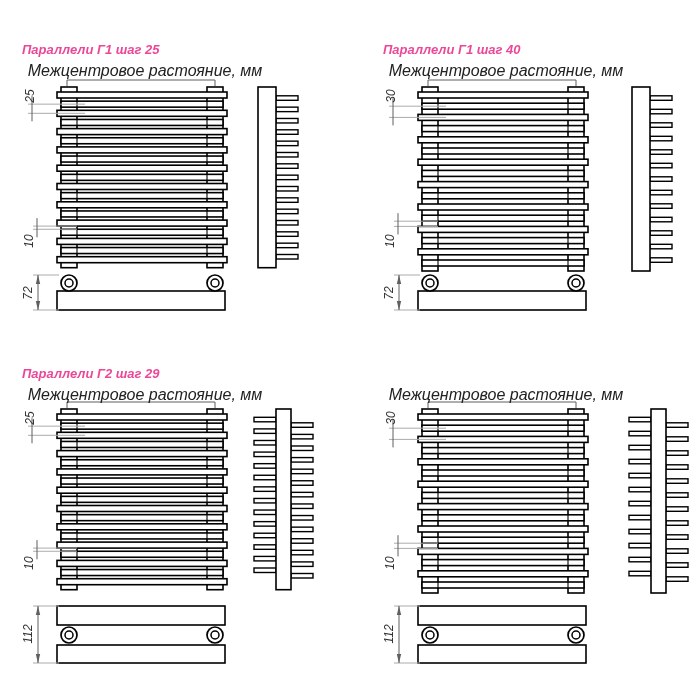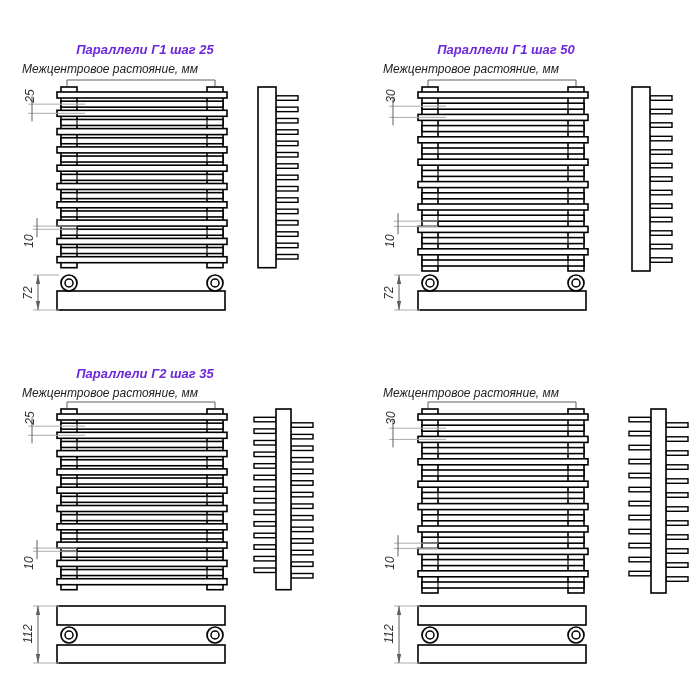--- a/index.html
+++ b/index.html
@@ -1,22 +1,22 @@
 <!DOCTYPE html>
 <html><head>
 <meta charset="utf-8">
 <style>
   html,body{margin:0;padding:0;background:#ffffff;}
   #stage{position:relative;width:700px;height:700px;background:#ffffff;overflow:hidden;
          font-family:"Liberation Sans", sans-serif;}
   #linework{position:absolute;left:0;top:0;}
-  .qtitle{position:absolute;width:246px;text-align:center;
-          font-style:italic;font-weight:bold;font-size:13px;color:#6d28d9;white-space:nowrap;}
-  .qsub{position:absolute;width:246px;text-align:left;
-        font-style:italic;font-weight:normal;font-size:12px;color:#222;white-space:nowrap;}
+  .qtitle{position:absolute;width:246px;text-align:left;
+          font-style:italic;font-weight:bold;font-size:13px;color:#ec4899;white-space:nowrap;}
+  .qsub{position:absolute;width:246px;text-align:center;
+        font-style:italic;font-weight:normal;font-size:16px;color:#222;white-space:nowrap;}
   .vlabel{position:absolute;font-style:italic;font-size:12px;color:#333;
           transform:translate(-50%,-50%) rotate(-90deg);transform-origin:center;white-space:nowrap;}
 </style>
 </head>
 <body>
 
 <div id="stage">
   <svg id="linework" width="700" height="700" viewBox="0 0 700 700">
       <g transform="translate(57,87)">
         <g>
@@ -383,27 +383,27 @@
         </g>
       </g>
     </svg>
 
   <div class="qtitle" style="left:22px;top:42px">Параллели Г1 шаг 25</div>
   <div class="qsub" style="left:22px;top:62px">Межцентровое растояние, мм</div>
   <div class="vlabel" style="left:30px;top:96px">25</div>
   <div class="vlabel" style="left:29px;top:241px">10</div>
   <div class="vlabel" style="left:28px;top:293px">72</div>
 
-  <div class="qtitle" style="left:383px;top:42px">Параллели Г1 шаг 50</div>
+  <div class="qtitle" style="left:383px;top:42px">Параллели Г1 шаг 40</div>
   <div class="qsub" style="left:383px;top:62px">Межцентровое растояние, мм</div>
   <div class="vlabel" style="left:391px;top:96px">30</div>
   <div class="vlabel" style="left:390px;top:241px">10</div>
   <div class="vlabel" style="left:389px;top:293px">72</div>
 
-  <div class="qtitle" style="left:22px;top:366px">Параллели Г2 шаг 35</div>
+  <div class="qtitle" style="left:22px;top:366px">Параллели Г2 шаг 29</div>
   <div class="qsub" style="left:22px;top:386px">Межцентровое растояние, мм</div>
   <div class="vlabel" style="left:30px;top:418px">25</div>
   <div class="vlabel" style="left:29px;top:563px">10</div>
   <div class="vlabel" style="left:28px;top:634px">112</div>
 
   <div class="qsub" style="left:383px;top:386px">Межцентровое растояние, мм</div>
   <div class="vlabel" style="left:391px;top:418px">30</div>
   <div class="vlabel" style="left:390px;top:563px">10</div>
   <div class="vlabel" style="left:389px;top:634px">112</div>
 </div>

